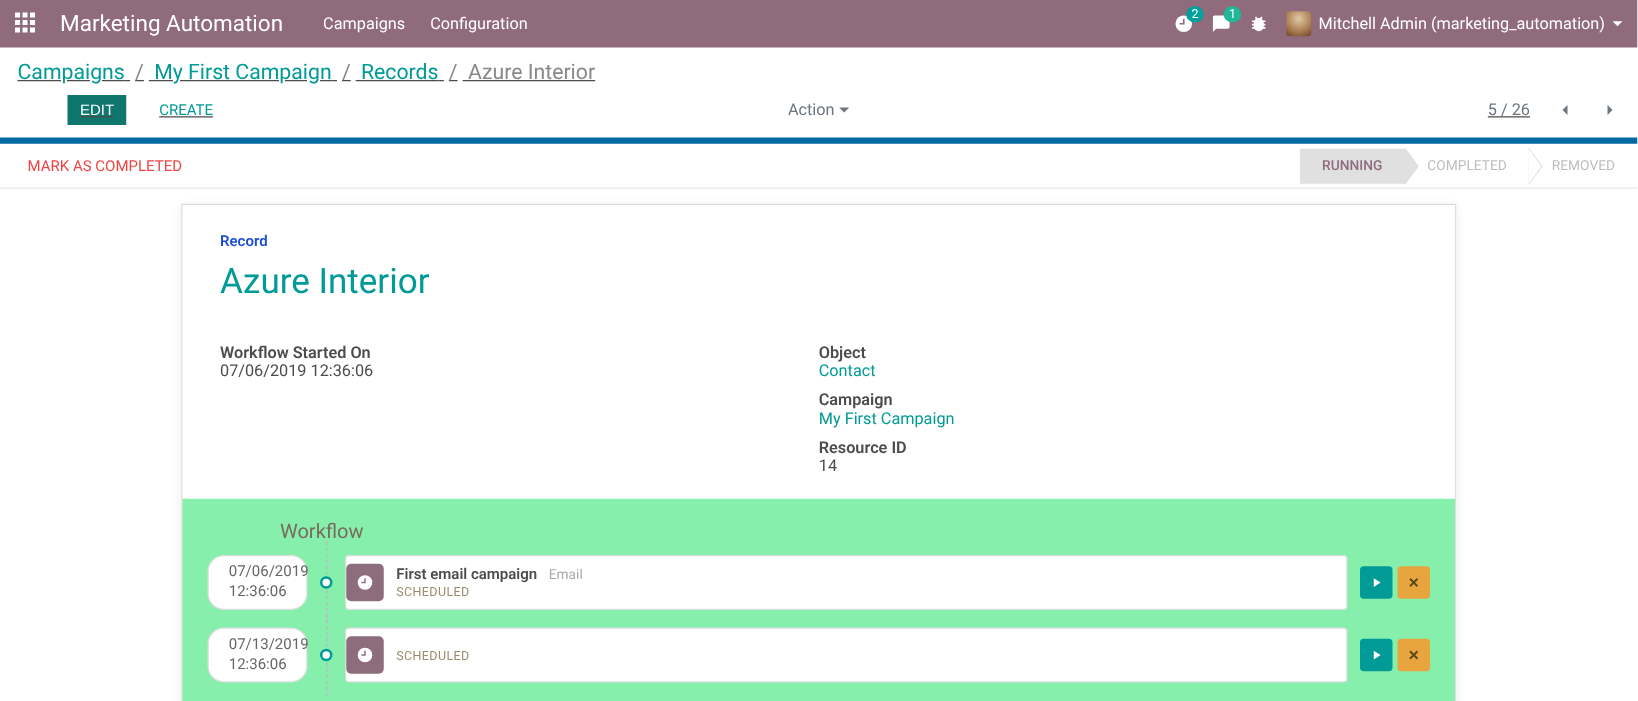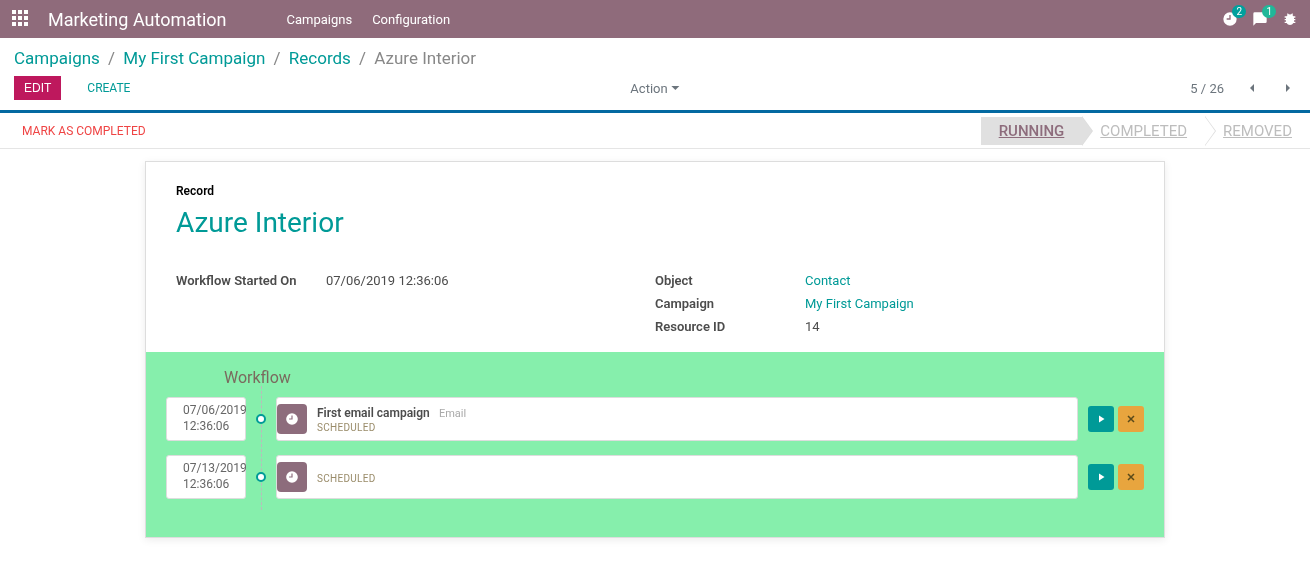--- a/index.html
+++ b/index.html
@@ -20,68 +20,67 @@
     align-items: center;
     padding: 0 12px;
   }
   .apps-icon {
     width: 18px; height: 18px;
     display: grid; grid-template-columns: repeat(3,4px); grid-template-rows: repeat(3,4px); gap:2px;
     margin-right: 18px;
     cursor: pointer;
   }
   .apps-icon span { background: #fff; width:4px; height:4px; }
-  .brand { font-size: 18px; font-weight: 400; margin-right: 60px; }
+  .brand { font-size: 18px; font-weight: 400; margin-right: 32px; }
   .nav-link { color: #fff; font-size: 13px; margin-right: 20px; cursor: pointer; }
   .nav-spacer { flex: 1; }
   .nav-right { display: flex; align-items: center; gap: 14px; }
   .nav-icon-wrap { position: relative; display:flex; align-items:center; cursor:pointer; }
   .badge {
     position: absolute; top:-6px; right:-8px;
     background:#00a09d; color:#fff; border-radius:8px;
     font-size:10px; padding:1px 4px; min-width:12px; text-align:center;
   }
   .badge.green { background:#21b799; }
   .nav-icon { width:16px; height:16px; fill:#fff; }
   .user-box { display:flex; align-items:center; gap:6px; cursor:pointer; color:#fff; font-size:13px;}
   .avatar {
     width:20px; height:20px; border-radius:3px;
     background: radial-gradient(circle at 50% 30%, #e0c9a6 0%, #a97c50 60%, #6b4226 100%);
   }
   .caret-down { width:0;height:0;border-left:4px solid transparent;border-right:4px solid transparent;border-top:4px solid #fff; }
 
-  .control-bar { border-bottom:3px solid #0369a1; }
+  .control-bar { border-bottom:5px solid #0369a1;text-decoration:underline; }
   .breadcrumbs { padding: 10px 14px 4px; font-size: 17px; color:#888; }
   .breadcrumbs a { color:#009a97; text-decoration:none; cursor:pointer; }
   .breadcrumbs .sep { color:#888; margin:0 4px; }
   .breadcrumbs .current { color:#888; }
 
   .toolbar-row { display:flex; align-items:center; padding: 4px 14px 10px; }
   .btn-edit {
-    background:#be185d; color:#fff; border:none; padding:5px 10px; font-size:12px; cursor:pointer;
+    background:#0f766e; color:#fff; border:none; padding:5px 10px; font-size:12px; cursor:pointer;margin-left:40px;
   }
   .btn-create { color:#009a97; font-size:12px; margin-left:26px; cursor:pointer; }
   .action-center {
     position:absolute; left:50%; transform:translateX(-50%);
     color:#6c757d; font-size:13px; cursor:pointer; display:flex; align-items:center; gap:4px;
   }
   .pager { margin-left:auto; display:flex; align-items:center; gap:20px; color:#6c757d; font-size:13px; }
   .pager-arrow { cursor:pointer; width:16px; height:16px; fill:#6c757d; }
 
   .status-bar {
     display:flex; align-items:center; border-bottom:1px solid #e5e5e5;
     padding: 4px 0 4px 22px; height:36px;
   }
   .mark-completed { color:#ef4444; font-size:12px; cursor:pointer; }
   .status-arrows { margin-left:auto; display:flex; align-items:center; height:100%;}
   .status-step {
     position:relative; display:flex; align-items:center;
-    padding: 0 18px; height:28px; font-size:15px; color:#bdbdbd;
+    padding: 0 18px; height:28px; font-size:11px; color:#bdbdbd;
     background:#fff;
-    text-decoration:underline;
   }
   .status-step.active {
     background:#e0e0e0; color:#8d6c7c; font-weight:500;
   }
   .status-step::after {
     content:""; position:absolute; right:-10px; top:0;
     width:0; height:0;
     border-top:14px solid transparent;
     border-bottom:14px solid transparent;
     border-left:10px solid #fff;
@@ -98,35 +97,35 @@
   }
 
   .sheet-wrap { padding: 12px 0; display:flex; justify-content:center; }
   .sheet {
     width: 1020px;
     border:1px solid #ddd;
     box-shadow: 0 2px 8px rgba(0,0,0,0.08);
     background:#fff;
   }
   .sheet-inner { padding: 22px 30px 10px; }
-  .record-label { font-size:12px; font-weight:600; color:#000000; }
+  .record-label { font-size:12px; font-weight:600; color:#1d4ed8; }
   .record-name { font-size:28px; color:#009a97; margin-top:8px; cursor:pointer; }
 
   .details-row { display:flex; margin-top:34px; gap:0; }
   .details-col { flex:1; }
-  .detail-line { display:flex; margin-bottom:8px; font-size:13px; }
+  .detail-line { display:flex; margin-bottom:8px; font-size:13px;flex-direction:column; }
   .detail-label { width:150px; color:#4c4c4c; font-weight:600; }
   .detail-val { color:#4c4c4c; }
   .detail-val.link { color:#009a97; cursor:pointer; }
 
   .workflow-section { background:#86efac; padding: 16px 20px 24px; margin-top:0; }
   .workflow-title { color:#7a6a5e; font-size:16px; margin-left:58px; margin-bottom:10px; }
   .wf-row { display:flex; align-items:center; margin-bottom:14px; position:relative; }
   .wf-date-box {
-    background:#fff; border:1px solid #ddd; border-radius:3px;
+    background:#fff; border:1px solid #ddd; border-radius:13px;
     width:80px; padding:5px 16px; text-align:center; font-size:12px; color:#666; line-height:1.3;
   }
   .wf-dot-col { width:30px; display:flex; align-items:center; justify-content:center; position:relative; }
   .wf-dot {
     width:10px; height:10px; border:2px solid #009a97; border-radius:50%;
     background:#fff; z-index:2;
   }
   .wf-line {
     position:absolute; width:0; border-left:1px dashed #bbb;
     left:50%; top:-28px; bottom:-28px; z-index:1;
@@ -183,20 +182,25 @@
       <svg class="nav-icon" viewBox="0 0 24 24">
           <path d="M20 2H4a2 2 0 0 0-2 2v18l4-4h14a2 2 0 0 0 2-2V4a2 2 0 0 0-2-2z"></path>
         </svg>
       <span class="badge green">1</span>
     </div>
     <div class="nav-icon-wrap">
       <svg class="nav-icon" viewBox="0 0 24 24">
           <path d="M20 8h-2.81a6 6 0 0 0-1.82-1.96l1.34-1.34-1.41-1.41L13.42 5.17A6 6 0 0 0 12 5a6 6 0 0 0-1.42.17L8.7 3.29 7.29 4.7l1.34 1.34A6 6 0 0 0 6.81 8H4v2h2.09A6.5 6.5 0 0 0 6 11v1H4v2h2v1a6.5 6.5 0 0 0 .09 1H4v2h2.81a6 6 0 0 0 10.38 0H20v-2h-2.09A6.5 6.5 0 0 0 18 15v-1h2v-2h-2v-1a6.5 6.5 0 0 0-.09-1H20z"></path>
         </svg>
     </div>
+    <div class="user-box">
+      <div class="avatar"></div>
+      <span>Mitchell Admin (marketing_automation)</span>
+      <span class="caret-down"></span>
+    </div>
   </div>
 </div>
 
 <div class="control-bar">
   <div class="breadcrumbs">
     <a>Campaigns</a>
     <span class="sep">/</span>
     <a>My First Campaign</a>
     <span class="sep">/</span>
     <a>Records</a>

